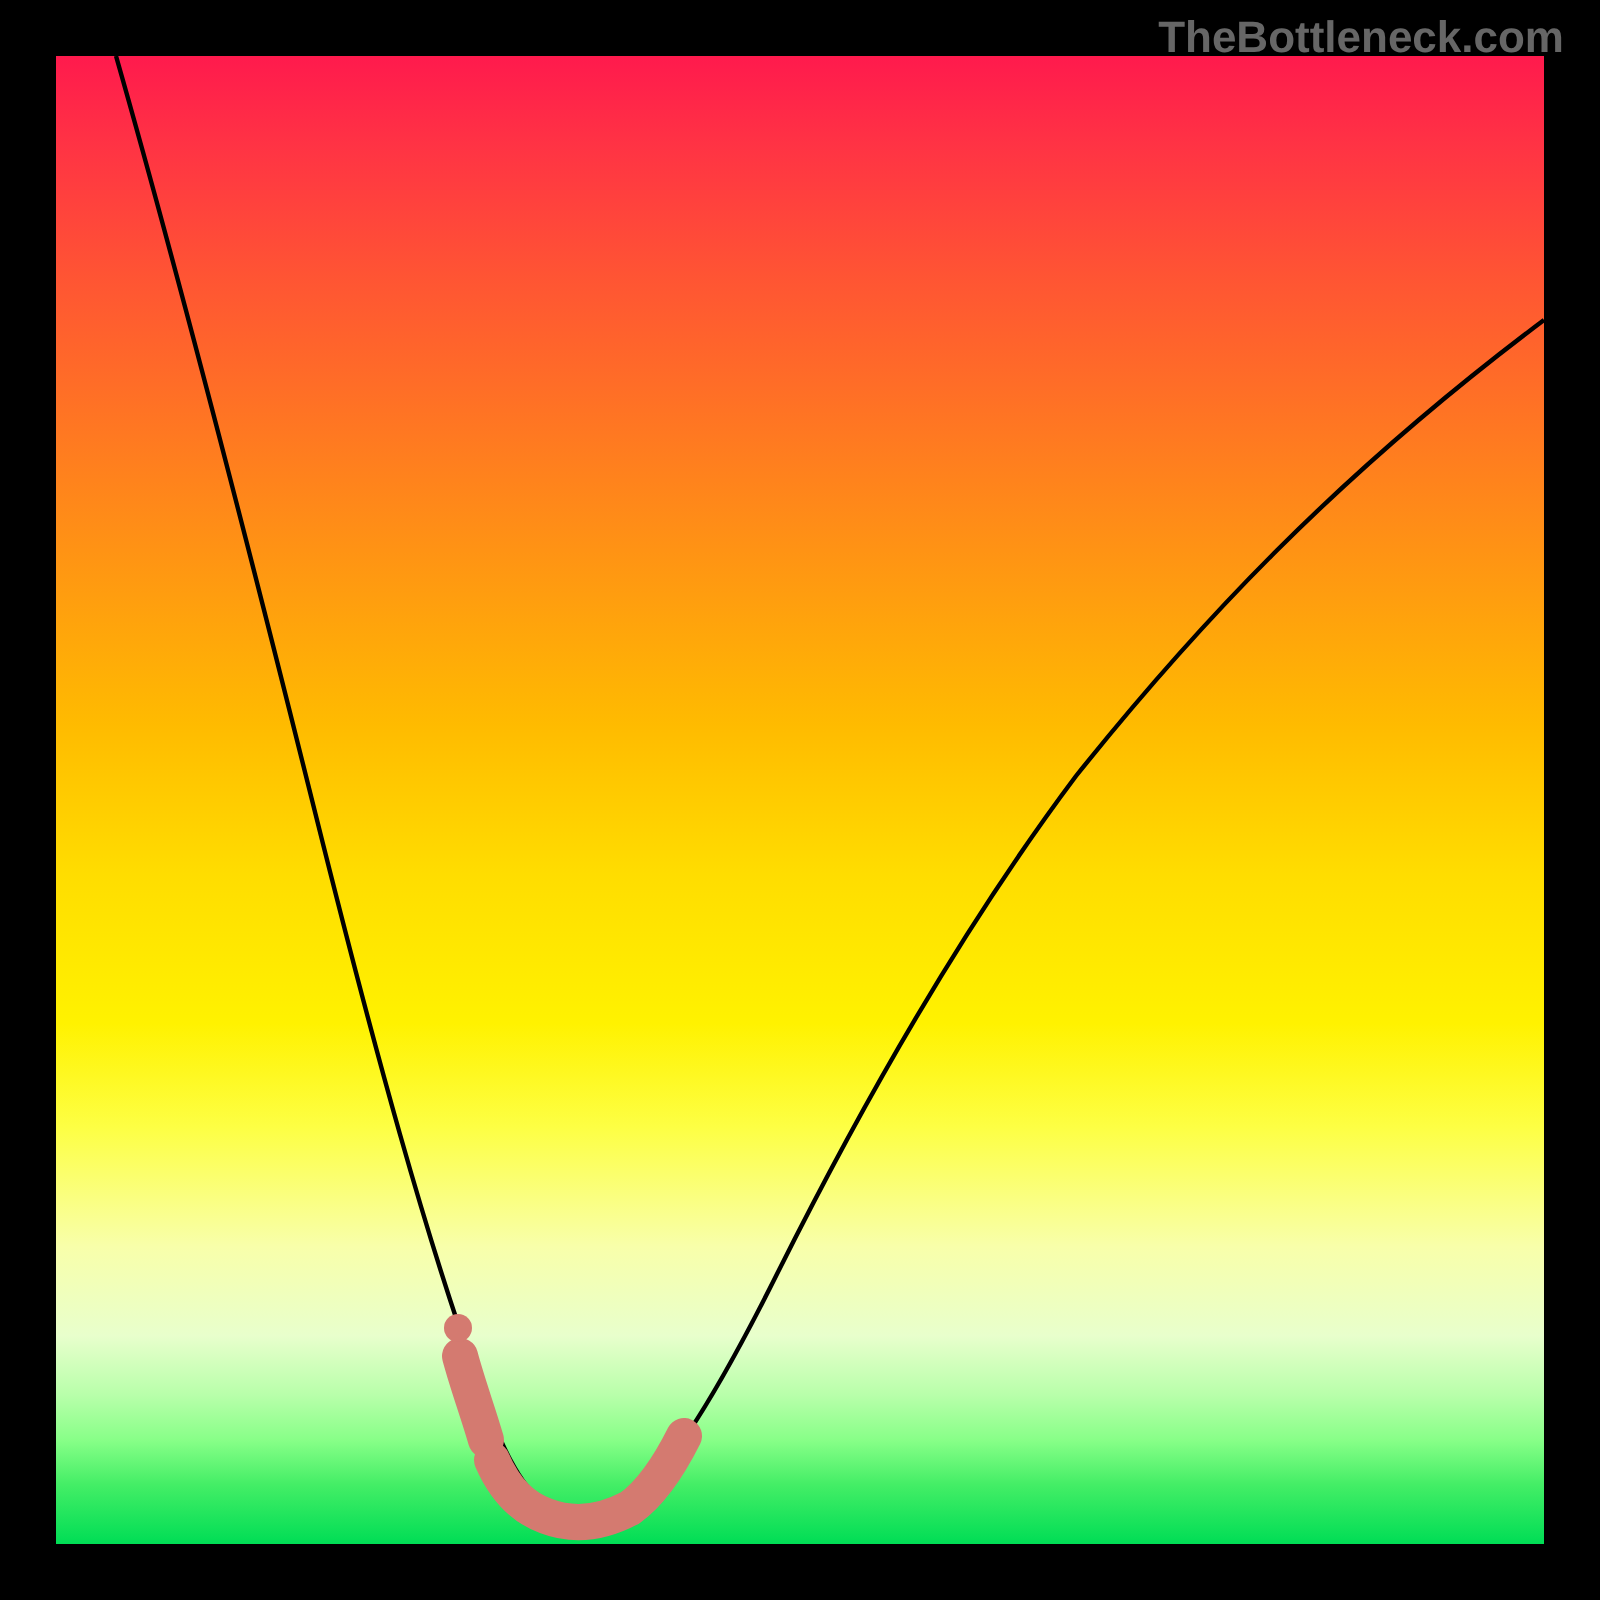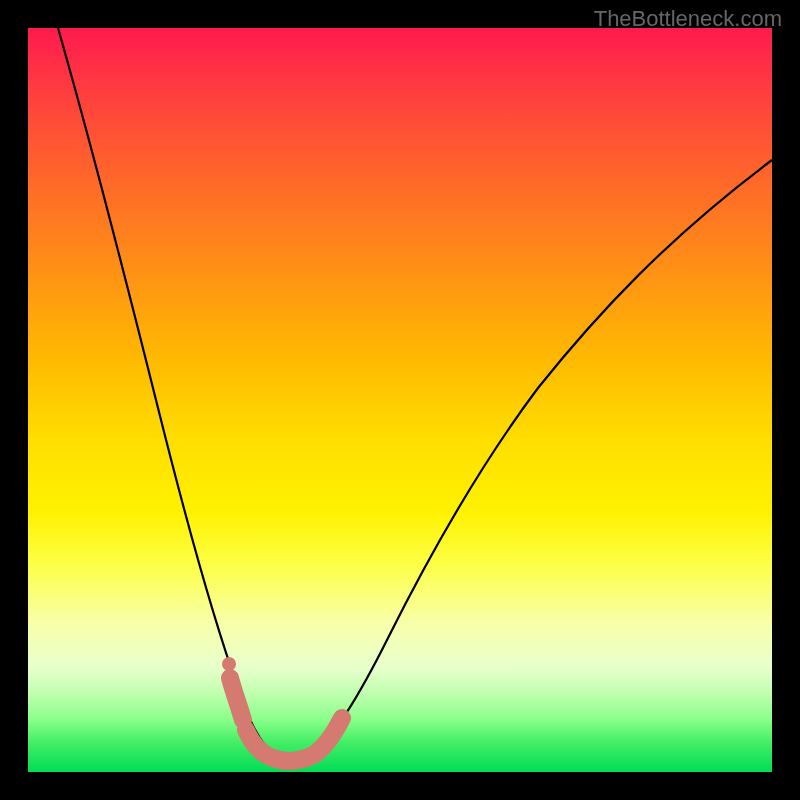--- a/index.html
+++ b/index.html
@@ -10,21 +10,21 @@
     background: #000;
     position: relative;
     font-family: Arial, sans-serif;
   }
   .watermark {
     position: absolute;
     top: 6px;
     right: 18px;
     color: #666;
     font-size: 22px;
-    font-weight: 400;
+    font-weight: 700;
     z-index: 10;
   }
   .plot-frame {
     position: absolute;
     left: 28px;
     top: 28px;
     width: 744px;
     height: 744px;
     background: linear-gradient(to bottom,
       #ff1a4d 0%,

